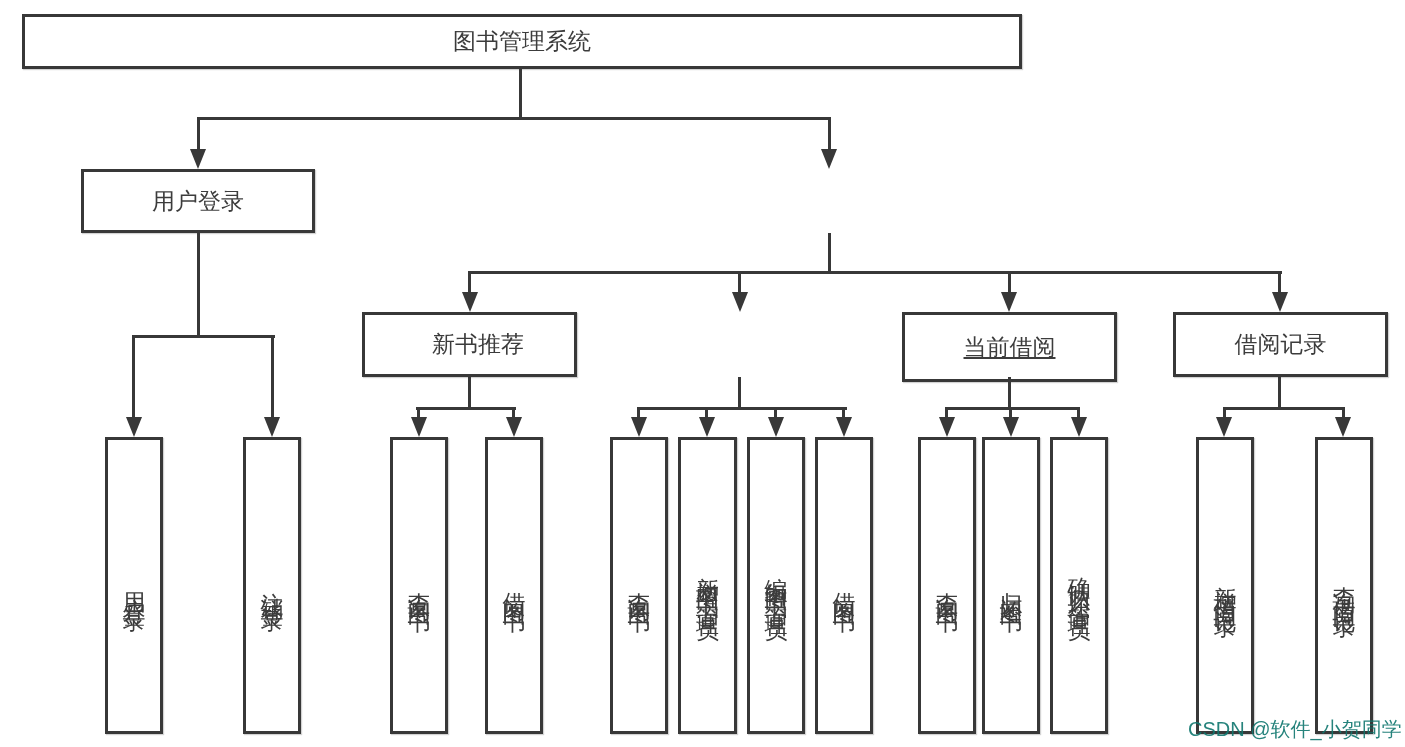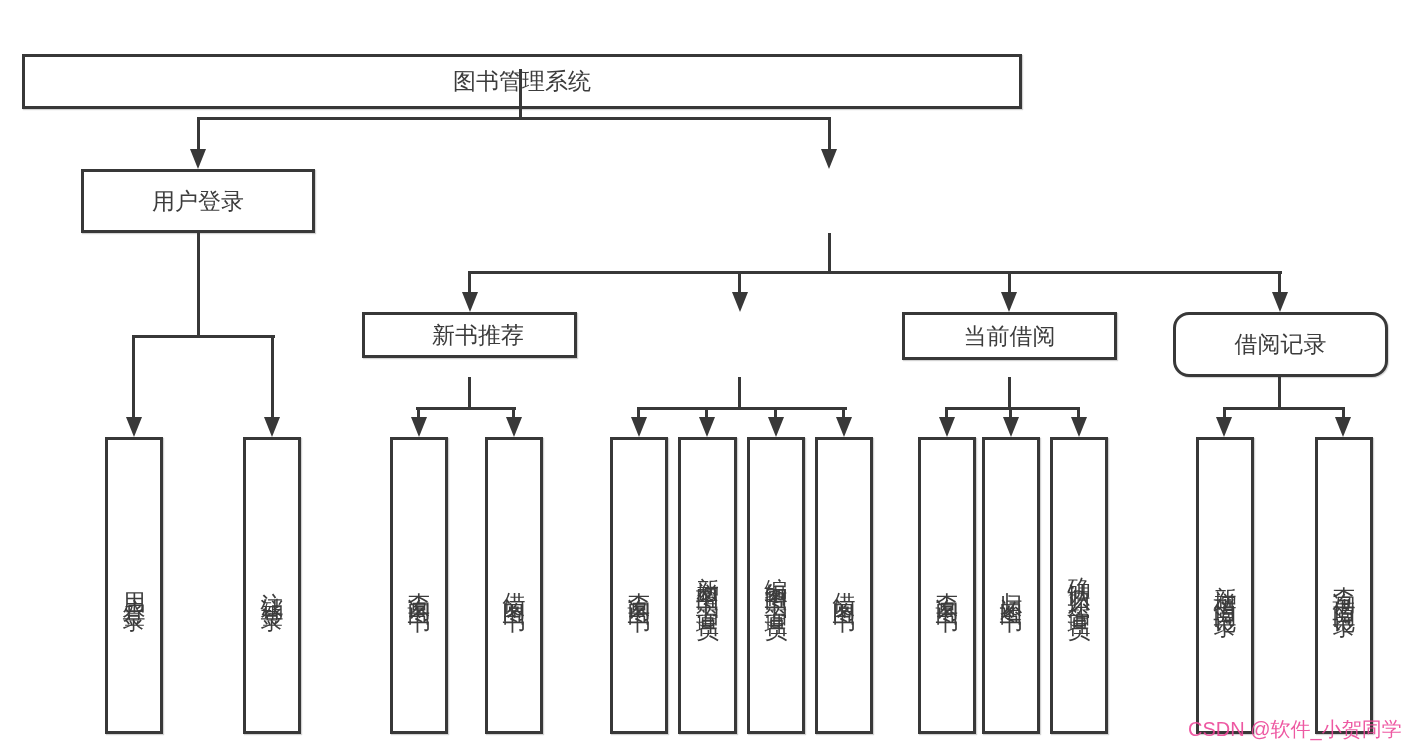--- a/index.html
+++ b/index.html
@@ -20,29 +20,29 @@
   }
   .hline{position:absolute;height:3px;background:#383838;}
   .vline{position:absolute;width:3px;background:#383838;}
   .arrow{
     position:absolute;width:0;height:0;
     border-left:8px solid transparent;border-right:8px solid transparent;
     border-top:20px solid #383838;
   }
   .watermark{
     position:absolute;left:1188px;top:716px;width:215px;
-    font-size:20px;color:#ec4899;white-space:nowrap;z-index:5;opacity:0.9;
+    font-size:20px;color:#0f766e;white-space:nowrap;z-index:5;opacity:0.9;
   }
 </style>
 </head>
 <body>
 
 <div class="canvas">
 
-  <div class="box" style="left:22px;top:14px;width:1000px;height:55px;margin-top:40px;">
+  <div class="box" style="left:22px;top:14px;width:1000px;height:55px;">
     <span class="lbl">图书管理系统</span>
   </div>
 
   <div class="vline" style="left:519px;top:69px;height:51px;"></div>
   <div class="hline" style="left:197px;top:117px;width:634px;"></div>
   <div class="vline" style="left:197px;top:117px;height:34px;"></div>
   <div class="arrow" style="left:190px;top:149px;"></div>
   <div class="vline" style="left:828px;top:117px;height:34px;"></div>
   <div class="arrow" style="left:821px;top:149px;"></div>
 
@@ -61,27 +61,27 @@
   <div class="hline" style="left:468px;top:271px;width:814px;"></div>
   <div class="vline" style="left:468px;top:271px;height:23px;"></div>
   <div class="arrow" style="left:462px;top:292px;"></div>
   <div class="vline" style="left:738px;top:271px;height:23px;"></div>
   <div class="arrow" style="left:732px;top:292px;"></div>
   <div class="vline" style="left:1008px;top:271px;height:23px;"></div>
   <div class="arrow" style="left:1001px;top:292px;"></div>
   <div class="vline" style="left:1278px;top:271px;height:23px;"></div>
   <div class="arrow" style="left:1272px;top:292px;"></div>
 
-  <div class="box" style="left:362px;top:312px;width:215px;height:46px;padding-left:17px;">
+  <div class="box" style="left:362px;top:312px;width:215px;height:65px;padding-left:17px;">
     <span class="lbl">新书推荐</span>
   </div>
-  <div class="box" style="left:902px;top:312px;width:215px;height:48px;">
+  <div class="box" style="left:902px;top:312px;width:215px;height:70px;text-decoration:underline;">
     <span class="lbl">当前借阅</span>
   </div>
-  <div class="box" style="left:1173px;top:312px;width:215px;height:65px;border-radius:16px;">
+  <div class="box" style="left:1173px;top:312px;width:215px;height:65px;">
     <span class="lbl">借阅记录</span>
   </div>
 
   <div class="vline" style="left:468px;top:377px;height:33px;"></div>
   <div class="hline" style="left:416px;top:407px;width:100px;"></div>
   <div class="vline" style="left:417px;top:407px;height:12px;"></div>
   <div class="arrow" style="left:411px;top:417px;"></div>
   <div class="vline" style="left:512px;top:407px;height:12px;"></div>
   <div class="arrow" style="left:506px;top:417px;"></div>
 

